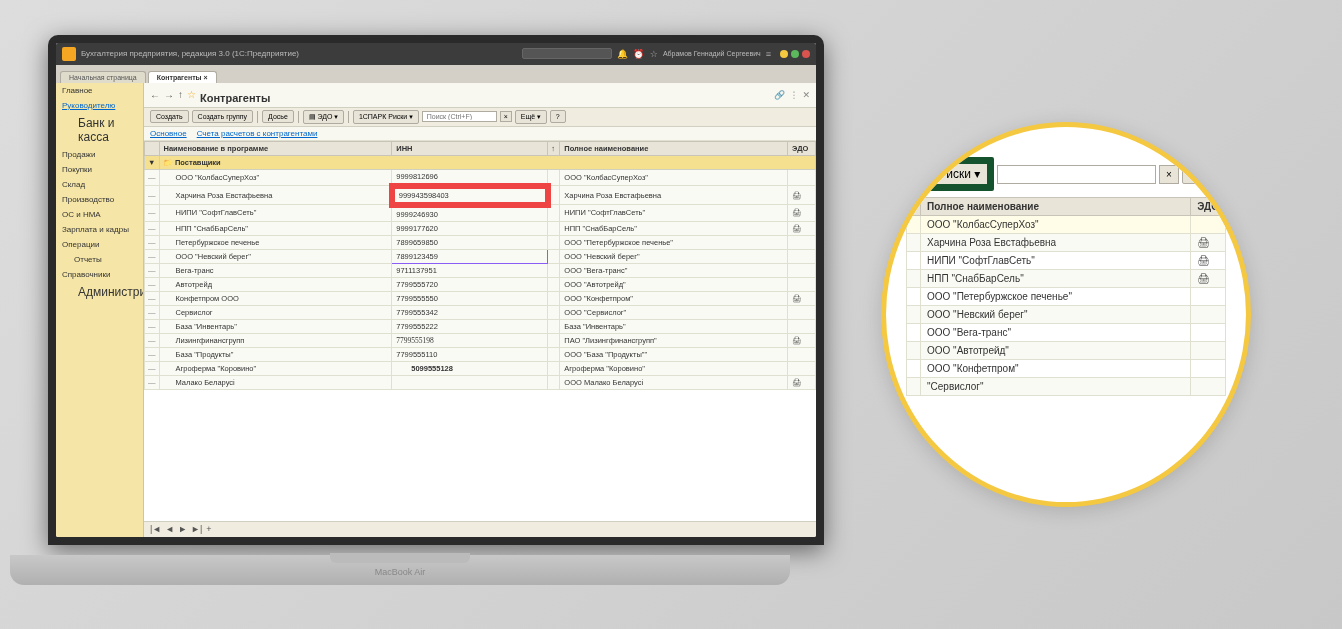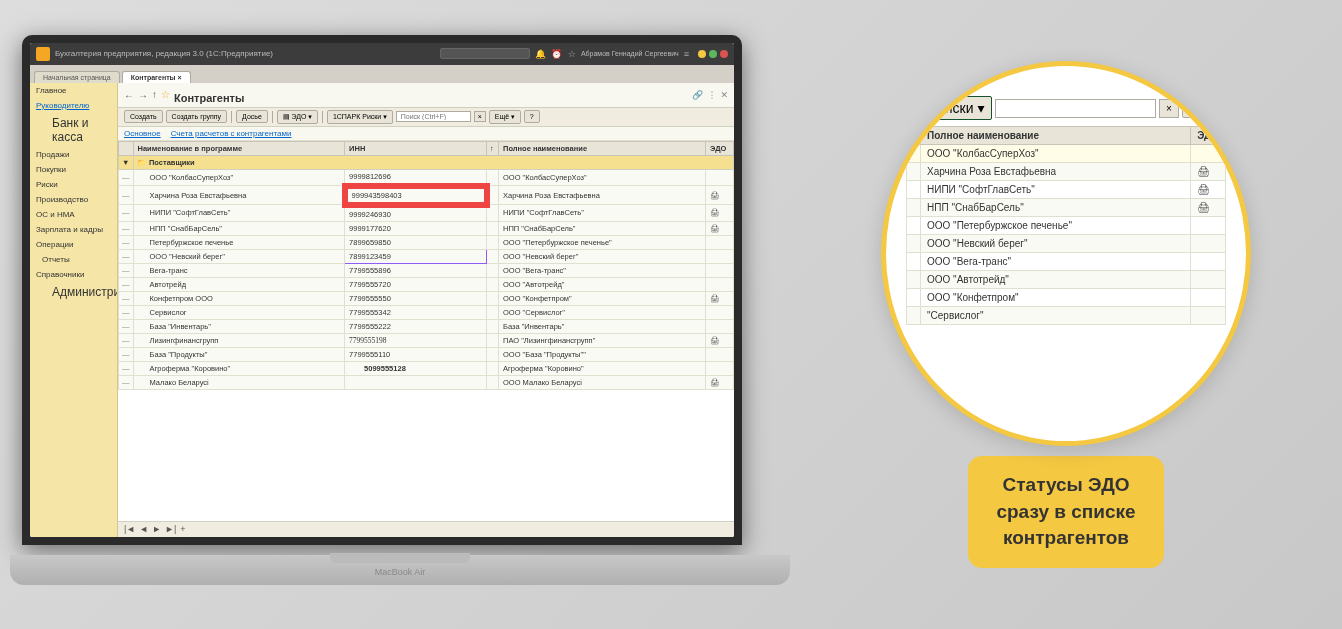--- a/index.html
+++ b/index.html
@@ -45,21 +45,21 @@
       white-space: nowrap;
     }
   </style>
 </head>
 <body>
 
 <div style="display:flex; width:1342px; height:629px; align-items:center; background: linear-gradient(135deg,#ddd 0%,#c8c8c8 100%);">
 
   <div style="position:relative; width:780px; height:580px; flex-shrink:0; margin-left:10px;">
 
-    <div style="position:absolute; top:10px; left:12px; width:720px; height:510px; background:#2a2a2a; border-radius:10px 10px 0 0; padding:8px; box-shadow:0 6px 25px rgba(0,0,0,0.5);">
+    <div style="position:absolute; top:10px; left:38px; width:776px; height:510px; background:#2a2a2a; border-radius:10px 10px 0 0; padding:8px; box-shadow:0 6px 25px rgba(0,0,0,0.5);">
 
       <div style="width:100%; height:100%; background:#fff; border-radius:2px; overflow:hidden; display:flex; flex-direction:column;">
 
         <div style="background:#3c3c3c; height:22px; display:flex; align-items:center; padding:0 6px; gap:5px; flex-shrink:0;">
           <div style="width:14px;height:14px;background:#f5a623;border-radius:2px;flex-shrink:0;"></div>
           <span style="color:#bbb;font-size:8px;flex:1;">Бухгалтерия предприятия, редакция 3.0 (1С:Предприятие)</span>
           <input style="background: rgb(85, 85, 85); border: 1px solid rgb(102, 102, 102); color: rgb(204, 204, 204); font-size: 7px; padding: 1px 4px; width: 90px; border-radius: 2px;">
           <span style="color:#aaa;font-size:9px;">🔔</span>
           <span style="color:#aaa;font-size:9px;">⏰</span>
           <span style="color:#aaa;font-size:9px;">☆</span>
@@ -78,26 +78,26 @@
         </div>
 
         <div style="display:flex;flex:1;overflow:hidden;">
 
           <div style="width:88px;background:#f5e6a8;border-right:1px solid #d0c890;display:flex;flex-direction:column;overflow:hidden;flex-shrink:0;">
             <div style="padding:3px 6px;font-size:8px;color:#333;cursor:pointer;">Главное</div>
             <div style="padding:3px 6px;font-size:8px;color:#0066cc;cursor:pointer;text-decoration:underline;">Руководителю</div>
             <div style="padding:3px 22px;font-size:12px;color:#333;cursor:pointer;">Банк и касса</div>
             <div style="padding:3px 6px;font-size:8px;color:#333;cursor:pointer;">Продажи</div>
             <div style="padding:3px 6px;font-size:8px;color:#333;cursor:pointer;">Покупки</div>
-            <div style="padding:3px 6px;font-size:8px;color:#333;cursor:pointer;">Риски</div>
+            <div style="padding:3px 6px;font-size:8px;color:#333;cursor:pointer;">Склад</div>
             <div style="padding:3px 6px;font-size:8px;color:#333;cursor:pointer;">Производство</div>
             <div style="padding:3px 6px;font-size:8px;color:#333;cursor:pointer;">ОС и НМА</div>
             <div style="padding:3px 6px;font-size:8px;color:#333;cursor:pointer;">Зарплата и кадры</div>
             <div style="padding:3px 6px;font-size:8px;color:#333;cursor:pointer;">Операции</div>
-            <div style="padding:3px 12px;font-size:8px;color:#333;cursor:pointer;">Отчеты</div>
+            <div style="padding:3px 18px;font-size:8px;color:#333;cursor:pointer;">Отчеты</div>
             <div style="padding:3px 6px;font-size:8px;color:#333;cursor:pointer;">Справочники</div>
             <div style="padding:3px 22px;font-size:12px;color:#333;cursor:pointer;">Администрирование</div>
           </div>
 
           <div style="flex:1;display:flex;flex-direction:column;overflow:hidden;">
 
             <div style="background:#f8f8f0;border-bottom:1px solid #d0d0c0;padding:3px 6px;display:flex;align-items:center;gap:4px;flex-shrink:0;">
               <span style="font-size:10px;color:#555;cursor:pointer;">←</span>
               <span style="font-size:10px;color:#555;cursor:pointer;">→</span>
               <span style="font-size:10px;color:#555;cursor:pointer;">↑</span>
@@ -190,21 +190,21 @@
                     <td style="border:1px solid #e0e0d0;padding:2px 3px;color:#888;">—</td>
                     <td style="border:1px solid #e0e0d0;padding:2px 4px 2px 16px;">ООО "Невский берег"</td>
                     <td style="border:1px solid #8b5cf6;padding:2px 4px;">7899123459</td>
                     <td style="border:1px solid #e0e0d0;padding:2px 3px;"></td>
                     <td style="border:1px solid #e0e0d0;padding:2px 4px;">ООО "Невский берег"</td>
                     <td style="border:1px solid #e0e0d0;padding:2px 4px;"></td>
                   </tr>
                   <tr style="cursor:pointer;">
                     <td style="border:1px solid #e0e0d0;padding:2px 3px;color:#888;">—</td>
                     <td style="border:1px solid #e0e0d0;padding:2px 4px 2px 16px;">Вега-транс</td>
-                    <td style="border:1px solid #e0e0d0;padding:2px 4px;">7799555896</td>
+                    <td style="border:1px solid #e0e0d0;padding:2px 4px;">9711137951</td>
                     <td style="border:1px solid #e0e0d0;padding:2px 3px;"></td>
                     <td style="border:1px solid #e0e0d0;padding:2px 4px;">ООО "Вега-транс"</td>
                     <td style="border:1px solid #e0e0d0;padding:2px 4px;"></td>
                   </tr>
                   <tr style="cursor:pointer;background:#fafaf5;">
                     <td style="border:1px solid #e0e0d0;padding:2px 3px;color:#888;">—</td>
                     <td style="border:1px solid #e0e0d0;padding:2px 4px 2px 16px;">Автотрейд</td>
                     <td style="border:1px solid #e0e0d0;padding:2px 4px;">7799555720</td>
                     <td style="border:1px solid #e0e0d0;padding:2px 3px;"></td>
                     <td style="border:1px solid #e0e0d0;padding:2px 4px;">ООО "Автотрейд"</td>
@@ -287,21 +287,21 @@
     <div style="position:absolute;bottom:42px;left:50%;transform:translateX(-50%);width:140px;height:10px;background:#bbb;border-radius:0 0 6px 6px;"></div>
     <div style="position:absolute;bottom:28px;left:50%;transform:translateX(-50%);font-size:9px;color:#888;">MacBook Air</div>
   </div>
 
   <div style="flex:1;display:flex;flex-direction:column;align-items:center;justify-content:center;padding:10px 20px;height:100%;gap:10px;">
 
     <div style="position:relative;width:370px;height:385px;border-radius:50%;border:5px solid #f5c842;background:#fff;overflow:hidden;box-shadow:0 4px 20px rgba(0,0,0,0.15);flex-shrink:0;">
       <div style="position:absolute;top:30px;left:20px;right:20px;bottom:30px;display:flex;flex-direction:column;overflow:hidden;">
 
         <div style="display:flex;gap:3px;margin-bottom:6px;align-items:center;flex-shrink:0;">
-          <button style="background:#e8e4d8;border:1px solid #14532d;padding:3px 7px;font-size:14px;border-radius:2px;cursor:pointer;text-align:right;">РК Риски ▾</button>
+          <button style="background:#e8e4d8;border:7px solid #14532d;padding:3px 7px;font-size:12px;border-radius:2px;cursor:pointer;text-align:right;">РК Риски ▾</button>
           <input style="border: 1px solid rgb(176, 171, 160); padding: 3px 6px; font-size: 10px; flex: 1 1 0%; background: rgb(255, 255, 255);">
           <button style="background:#e8e4d8;border:1px solid #b0aba0;padding:3px 6px;font-size:10px;cursor:pointer;">×</button>
           <button style="background:#e8e4d8;border:1px solid #b0aba0;padding:3px 7px;font-size:10px;border-radius:2px;cursor:pointer;">Ещё ▾</button>
         </div>
 
         <div style="flex:1;overflow:hidden;">
           <table style="width:100%;border-collapse:collapse;font-size:10px;">
             <thead>
               <tr>
                 <th style="background:#e8e4d8;border:1px solid #c8c4b8;padding:3px 4px;text-align:left;font-weight:bold;color:#333;width:14px;cursor:pointer;">↑</th>
@@ -359,21 +359,16 @@
                 <td style="border:1px solid #e0e0d0;padding:3px 4px;"></td>
                 <td style="border:1px solid #e0e0d0;padding:3px 6px;">"Сервислог"</td>
                 <td style="border:1px solid #e0e0d0;padding:3px 6px;"></td>
               </tr>
             </tbody>
           </table>
         </div>
       </div>
     </div>
 
-    <div style="background:#f5c842;border-radius:14px;padding:16px 28px;text-align:center;max-width:280px;flex-shrink:0;">
-      <div style="font-size:19px;font-weight:bold;color:#333;line-height:1.4;">
-        Статусы ЭДО<br>сразу в списке<br>контрагентов
-      </div>
-    </div>
 
   </div>
 
 </div>
 
 </body></html>

